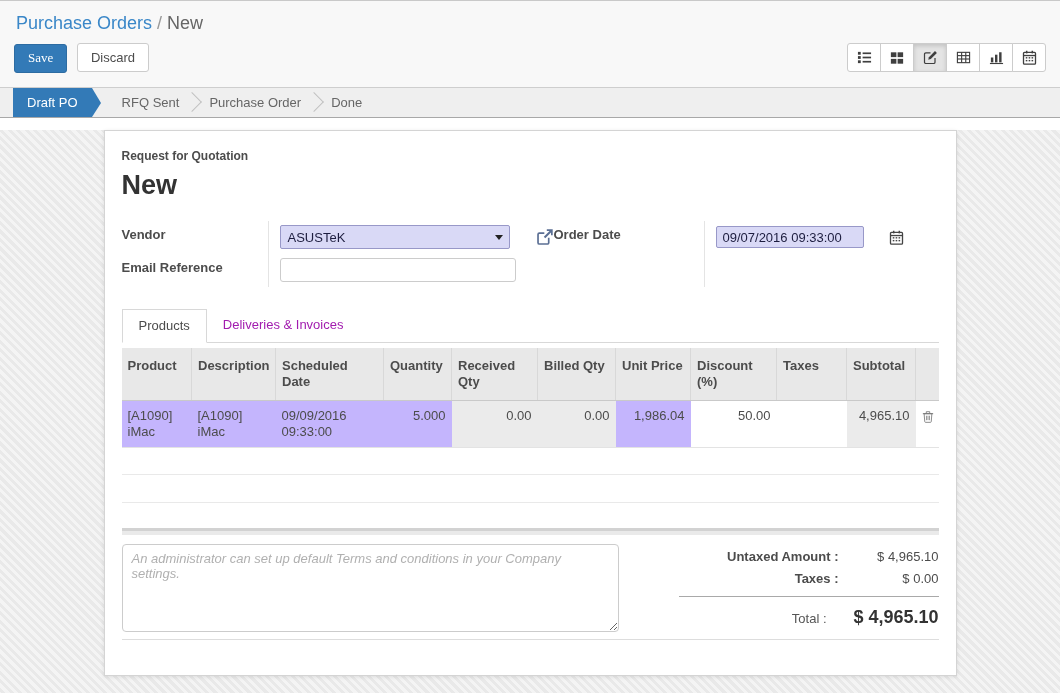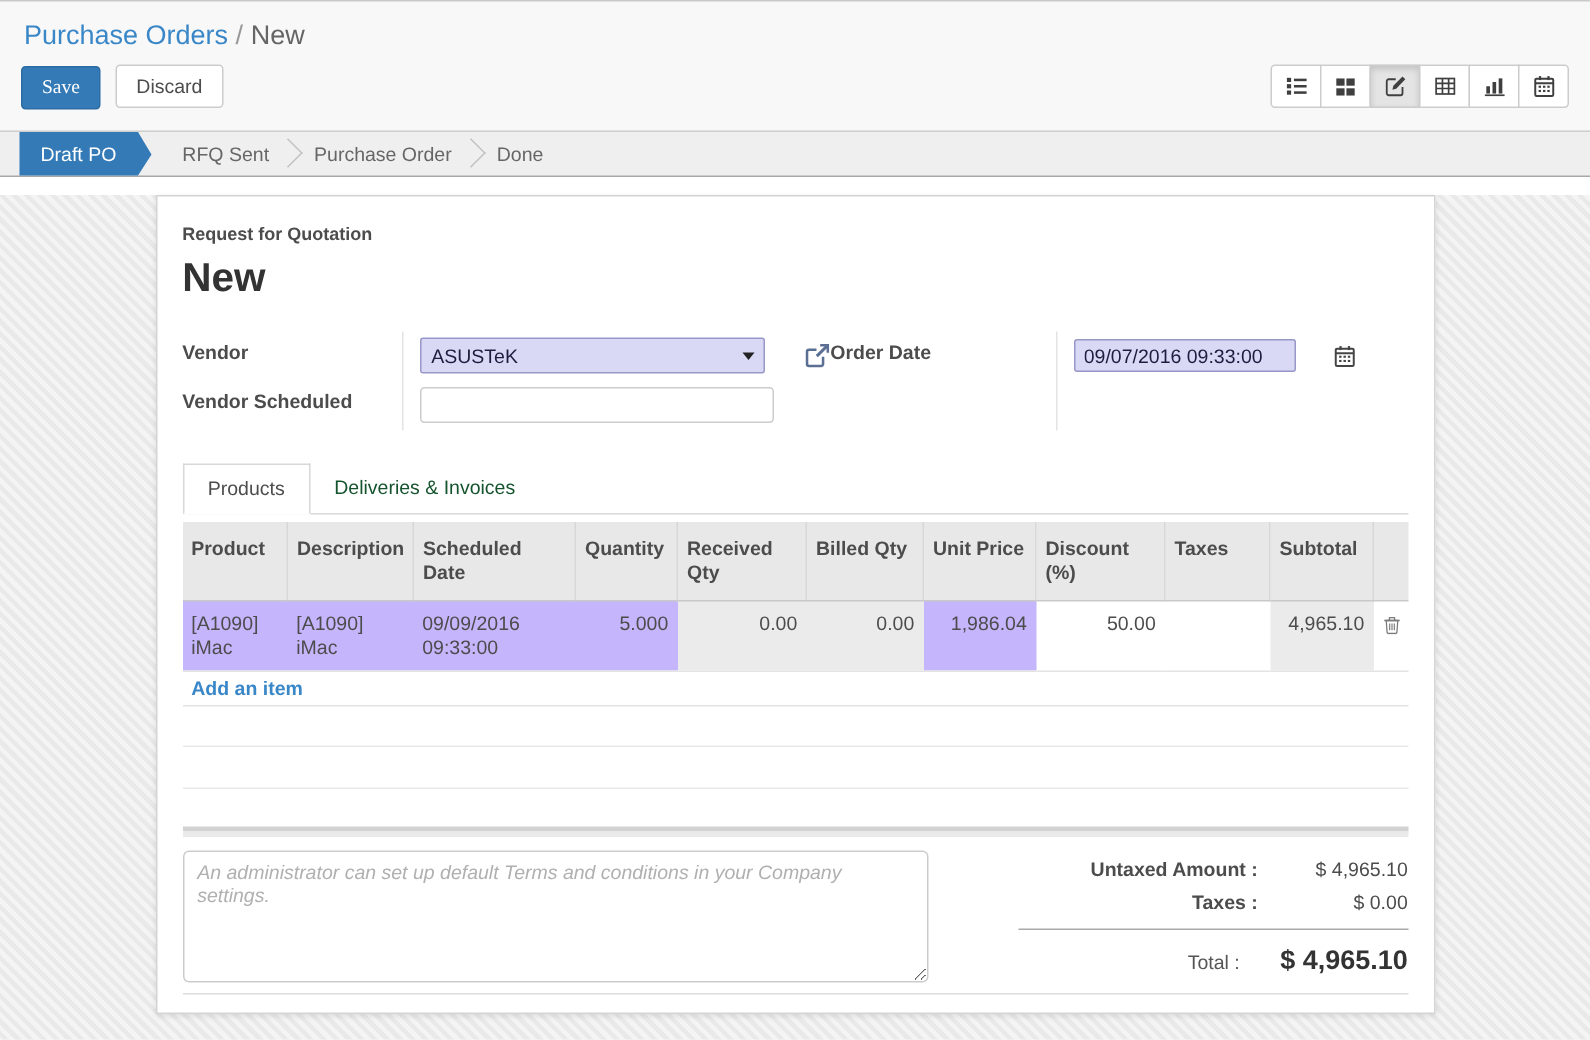--- a/index.html
+++ b/index.html
@@ -86,21 +86,21 @@
     border-left:4px solid transparent; border-right:4px solid transparent; border-top:5px solid #222; }
   .ext-link { margin-left:7px; color:#5b6f94; display:flex; background:none; border:none; padding:0; cursor:pointer; }
 
   .txt-input { height:24px; width:236px; border:1px solid #ccc; border-radius:3px; padding:0 7px; font:inherit; color:#4c4c4c; background:#fff; }
   .date-input { width:148px; height:22px; background:#d9d9f6; border:1px solid #9898c8; border-radius:2px; padding:0 6px; font:inherit; color:#1d1d3f; }
   .cal-btn { margin-left:6px; color:#444; display:flex; background:none; border:none; padding:0; cursor:pointer; }
 
   .tabs { display:flex; margin-top:22px; border-bottom:1px solid #d8d8d8; }
   .tab { padding:8px 16px; line-height:16px; cursor:pointer; }
   .tab.active { border:1px solid #d8d8d8; border-bottom:1px solid #fff; margin-bottom:-1px; background:#fff; color:#4c4c4c; }
-  .tab.link { color:#14532d; }
+  .tab.link { color:#a21caf; }
 
   table.lines { width:100%; border-collapse:collapse; table-layout:fixed; margin-top:5px; }
   .lines th {
     background:#e8e8e8; text-align:left; font-weight:bold; color:#4c4c4c;
     padding:10px 6px; line-height:16px; border-right:1px solid #d8d8d8; border-bottom:1px solid #c9c9c9; vertical-align:top;
   }
   .lines th:last-child { border-right:none; }
   .lines td { padding:7px 6px; line-height:16px; border-bottom:1px solid #e3e3e3; vertical-align:top; word-wrap:break-word; }
   .lines td.num { text-align:right; }
   .lines td.req { background:#c4b5fd; }
@@ -228,21 +228,21 @@
   <main class="content">
     <div class="sheet">
 
       <div class="doc-type">Request for Quotation</div>
       <h1 class="title">New</h1>
 
       <div class="fields">
         <div class="fgroup left">
           <div class="labels">
             <div class="flabel">Vendor</div>
-            <div class="flabel">Vendor Scheduled</div>
+            <div class="flabel">Email Reference</div>
           </div>
           <div class="vals">
             <div class="fval">
               <div class="o-select">
                 <span>ASUSTeK</span>
                 <span class="caret"></span>
               </div>
               <button class="ext-link">
                 <svg width="18" height="18" viewBox="0 0 16 16" fill="none" stroke="currentColor" stroke-width="1.5">
                     <path d="M11.3 8.7V13a1.2 1.2 0 0 1-1.2 1.2H3A1.2 1.2 0 0 1 1.8 13V5.8A1.2 1.2 0 0 1 3 4.6h4.4"></path>
@@ -337,23 +337,20 @@
                     <path d="M1 4.2h12" stroke-width="1.3"></path>
                     <path d="M5 4V1.9h4V4"></path>
                     <path d="M5.2 6.6v5.2M7 6.6v5.2M8.8 6.6v5.2" stroke-width="0.9"></path>
                   </svg>
               </button>
             </td>
           </tr>
         </tbody>
       </table>
 
-      <div class="add-row">
-        <a>Add an item</a>
-      </div>
       <div class="empty-row"></div>
       <div class="empty-row r2"></div>
       <div class="empty-row last"></div>
 
       <div class="band"></div>
 
       <div class="notes-totals">
         <textarea class="notes" placeholder="An administrator can set up default Terms and conditions in your Company settings." style=""></textarea>
         <div class="totals">
           <div class="trow">

